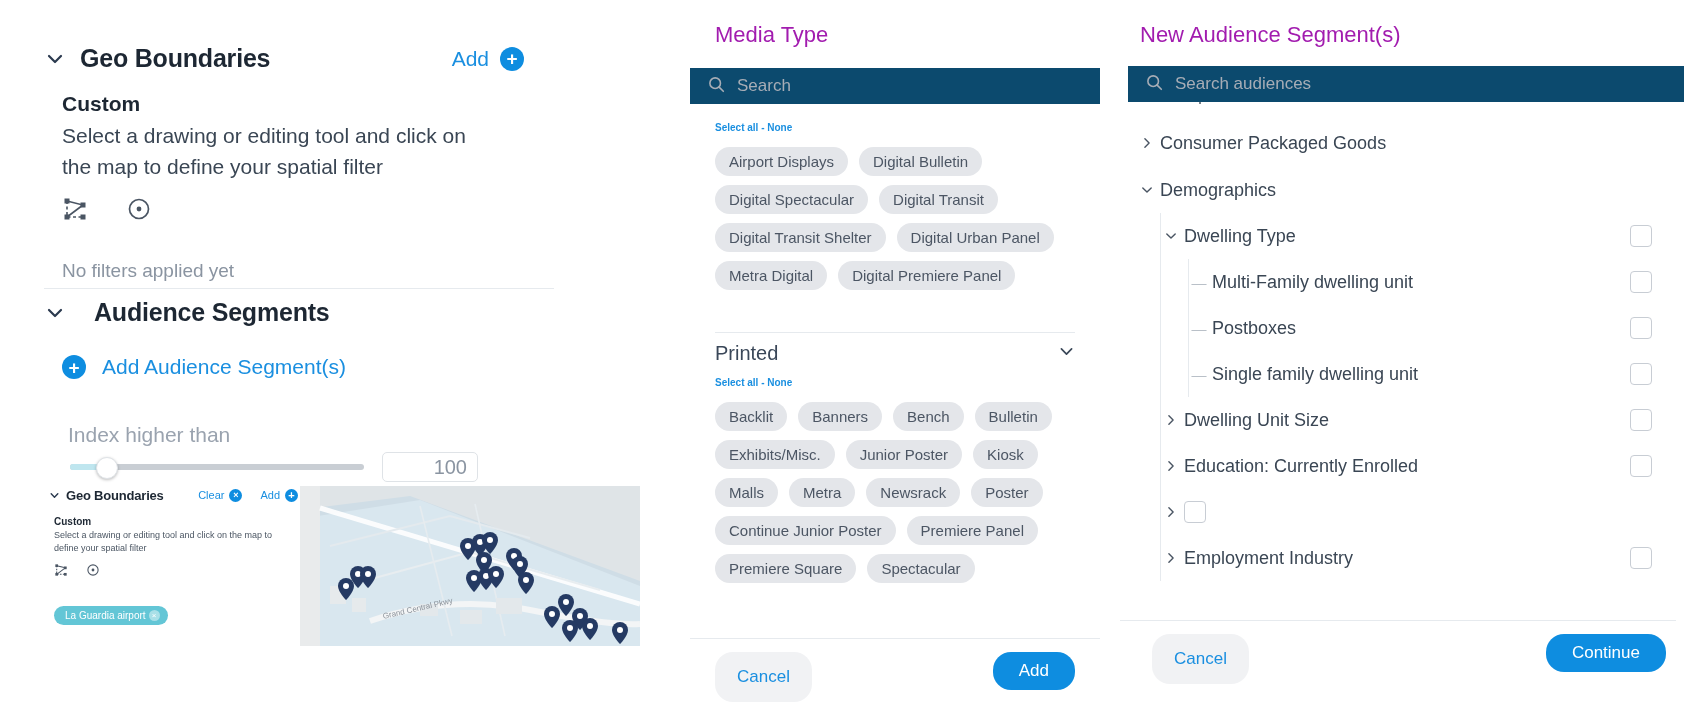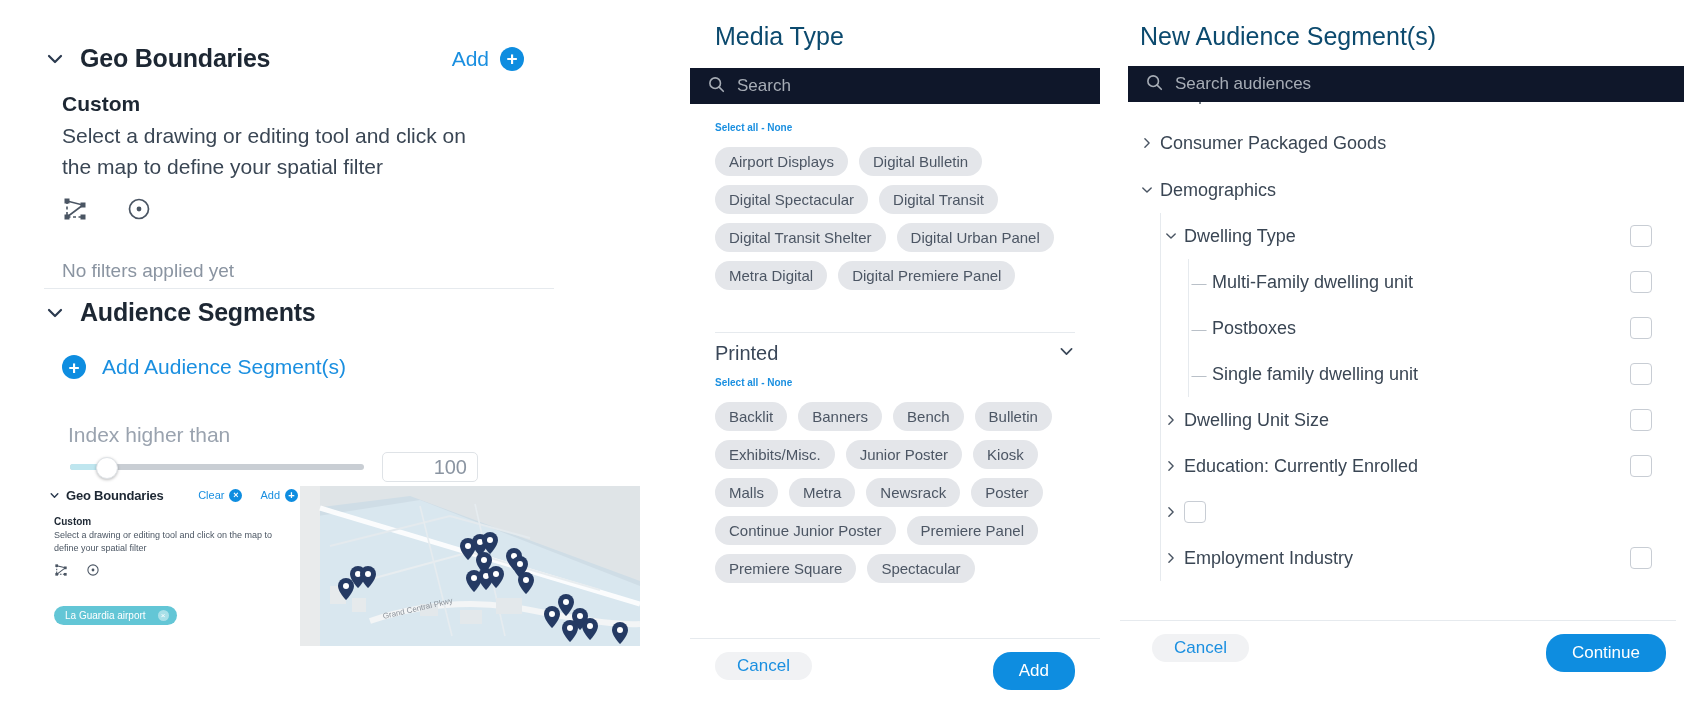--- a/index.html
+++ b/index.html
@@ -42,41 +42,41 @@
   .slider-wrap{position:absolute;display:flex;align-items:center;}
   .track{position:relative;width:294px;height:6px;border-radius:3px;background:#c9ced4;}
   .track .fill{position:absolute;left:0;top:0;height:6px;width:34px;border-radius:3px;background:#bfe6ef;}
   .knob{position:absolute;left:26px;top:-7px;width:20px;height:20px;border-radius:50%;background:#fff;border:1px solid #dfe3e7;box-shadow:0 1px 3px rgba(0,0,0,.25);}
   .idx-input{width:96px;height:30px;border:1px solid #dfe3e7;border-radius:5px;background:#fff;color:#8a94a1;font-size:20px;display:flex;align-items:center;justify-content:flex-end;padding-right:10px;box-sizing:border-box;}
 
   
   .inset{position:absolute;left:48px;top:486px;width:250px;height:234px;background:#fff;}
   .inset .mini-desc{font-size:9px;line-height:13px;color:#4b5663;}
   .inset .mini-custom{font-size:10px;font-weight:700;color:#1d2733;}
-  .chip-geo{display:inline-flex;align-items:center;gap:12px;background:#63c6d6;color:#fff;border-radius:12px;padding:4px 8px 4px 11px;font-size:10px;}
+  .chip-geo{display:inline-flex;align-items:center;gap:3px;background:#63c6d6;color:#fff;border-radius:12px;padding:4px 8px 4px 11px;font-size:10px;}
   .chip-geo .xcirc{width:11px;height:11px;border-radius:50%;background:rgba(255,255,255,.45);display:inline-flex;align-items:center;justify-content:center;color:#fff;font-size:8px;line-height:1;}
   .clear-link{color:#1a8fe0;font-size:11px;}
 
   
   .map{position:absolute;left:300px;top:486px;width:340px;height:160px;overflow:hidden;background:#e8eaec;}
   .map .water{position:absolute;inset:0;background:#dfe4e7;}
   .road-lbl{position:absolute;color:#8d949c;font-size:8px;transform:rotate(-13deg);white-space:nowrap;font-family:"Liberation Sans",sans-serif;}
 
   
   .mid-panel{position:absolute;left:690px;top:0;width:410px;height:720px;background:#fff;}
-  .panel-title{font-size:25px;color:#0c4a6e;}
-  .search-bar{display:flex;align-items:center;gap:12px;background:#0f172a;height:36px;padding:0 18px;box-sizing:border-box;}
+  .panel-title{font-size:22px;color:#a21caf;}
+  .search-bar{display:flex;align-items:center;gap:12px;background:#0c4a6e;height:36px;padding:0 18px;box-sizing:border-box;}
   .search-bar .ph{color:#a7adb6;font-size:17px;}
   .grp-head{display:flex;align-items:center;justify-content:space-between;}
   .grp-name{font-size:20px;color:#3a4758;}
   .selall{font-size:10px;color:#1a8fe0;font-weight:700;}
   .chips{display:flex;flex-wrap:wrap;gap:9px 11px;}
   .chip{background:#e4e6ea;color:#4c5664;border-radius:16px;padding:7px 14px;font-size:15px;line-height:1;white-space:nowrap;}
   .hr{height:1px;background:#e6eaee;}
-  .btn-ghost{background:#f1f2f4;color:#1a8fe0;border-radius:18px;padding:4px 22px;font-size:17px;border:none;font-family:inherit;}
+  .btn-ghost{background:#f1f2f4;color:#1a8fe0;border-radius:18px;padding:15px 22px;font-size:17px;border:none;font-family:inherit;}
   .btn-primary{background:#0e8de0;color:#fff;border-radius:18px;padding:9px 26px;font-size:17px;border:none;font-family:inherit;}
 
   
   .right-panel{position:absolute;left:1120px;top:0;width:580px;height:720px;background:#fff;}
   .tree-row{display:flex;align-items:center;height:46px;}
   .tree-caret{width:26px;flex:none;display:flex;align-items:center;justify-content:center;color:#4a5563;}
   .tree-dash{width:26px;flex:none;display:flex;align-items:center;justify-content:center;color:#b9c0c8;font-size:15px;}
   .tree-label{font-size:18px;color:#3a4654;flex:1;}
   .cbx{width:20px;height:20px;border:1.5px solid #c8cdd4;border-radius:4px;background:#fff;flex:none;}
   .vline{position:absolute;width:1px;background:#e6eaee;}
@@ -124,21 +124,21 @@
             <circle cx="13" cy="13" r="2.4" fill="#4a5563"></circle>
           </svg>
         </span>
       </div>
       <div class="nofilters" style="margin-top:34px;">No filters applied yet</div>
     </div>
 
     <div class="divider" style="left:44px;top:288px;width:510px;"></div>
 
     <div class="sec-head" style="left:44px;top:298px;width:480px;">
-      <div style="display:flex;align-items:center;gap:14px;">
+      <div style="display:flex;align-items:center;gap:28px;">
         <span class="chev">
           <svg width="20" height="20" viewBox="0 0 20 20" fill="none">
               <path d="M4 7l6 6 6-6" stroke="#2b3a4f" stroke-width="2.2" stroke-linecap="round" stroke-linejoin="round"></path>
             </svg>
         </span>
         <span class="sec-title">Audience Segments</span>
       </div>
     </div>
 
     <div class="addseg-row" style="left:62px;top:355px;">

